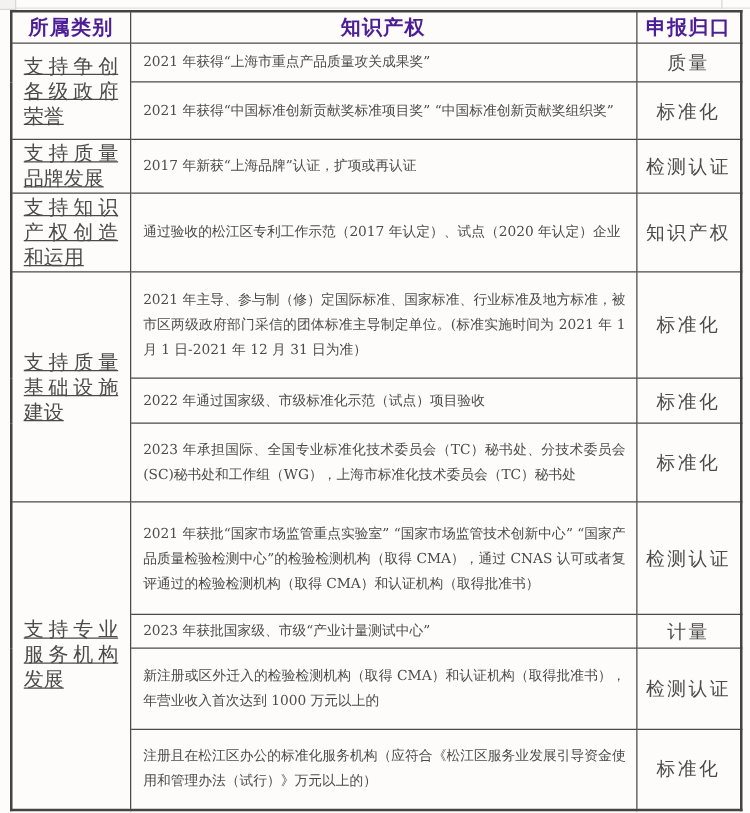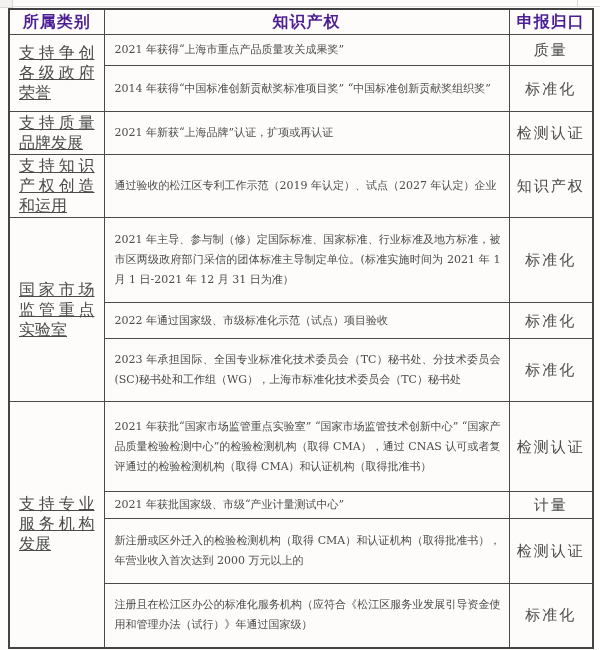--- a/index.html
+++ b/index.html
@@ -91,61 +91,61 @@
     <th>知识产权</th>
     <th>申报归口</th>
   </tr>
 
   <tr style="height:31px">
     <td class="cat" rowspan="2">支持争创各级政府荣誉</td>
     <td class="item">2021 年获得“上海市重点产品质量攻关成果奖”</td>
     <td class="dept">质量</td>
   </tr>
   <tr style="height:46px">
-    <td class="item">2014 年获得“中国标准创新贡献奖标准项目奖” “中国标准创新贡献奖组织奖”</td>
+    <td class="item">2021 年获得“中国标准创新贡献奖标准项目奖” “中国标准创新贡献奖组织奖”</td>
     <td class="dept">标准化</td>
   </tr>
 
   <tr style="height:39px">
     <td class="cat">支持质量品牌发展</td>
-    <td class="item">2021 年新获“上海品牌”认证，扩项或再认证</td>
+    <td class="item">2017 年新获“上海品牌”认证，扩项或再认证</td>
     <td class="dept">检测认证</td>
   </tr>
 
   <tr style="height:63px">
     <td class="cat">支持知识产权创造和运用</td>
-    <td class="item">通过验收的松江区专利工作示范（2019 年认定）、试点（2027 年认定）企业</td>
+    <td class="item">通过验收的松江区专利工作示范（2017 年认定）、试点（2020 年认定）企业</td>
     <td class="dept">知识产权</td>
   </tr>
 
   <tr style="height:85px">
-    <td class="cat" rowspan="3">国家市场监管重点实验室</td>
+    <td class="cat" rowspan="3">支持质量基础设施建设</td>
     <td class="item">2021 年主导、参与制（修）定国际标准、国家标准、行业标准及地方标准，被市区两级政府部门采信的团体标准主导制定单位。(标准实施时间为 2021 年 1 月 1 日-2021 年 12 月 31 日为准）</td>
     <td class="dept">标准化</td>
   </tr>
   <tr style="height:36px">
     <td class="item">2022 年通过国家级、市级标准化示范（试点）项目验收</td>
     <td class="dept">标准化</td>
   </tr>
   <tr style="height:63px">
     <td class="item"><span>2023 年承担国际、全国专业标准化技术委员会（TC）秘书处、分技术委员会(SC)秘书处和工作组（</span><span class="wavy">WG</span><span>），上海市标准化技术委员会（TC）秘书处</span></td>
     <td class="dept">标准化</td>
   </tr>
 
   <tr style="height:90px">
     <td class="cat" rowspan="4">支持专业服务机构发展</td>
     <td class="item">2021 年获批“国家市场监管重点实验室” “国家市场监管技术创新中心” “国家产品质量检验检测中心”的检验检测机构（取得 CMA），通过 CNAS 认可或者复评通过的检验检测机构（取得 CMA）和认证机构（取得批准书）</td>
     <td class="dept">检测认证</td>
   </tr>
   <tr style="height:27px">
-    <td class="item">2021 年获批国家级、市级“产业计量测试中心”</td>
+    <td class="item">2023 年获批国家级、市级“产业计量测试中心”</td>
     <td class="dept">计量</td>
   </tr>
   <tr style="height:65px">
-    <td class="item">新注册或区外迁入的检验检测机构（取得 CMA）和认证机构（取得批准书），年营业收入首次达到 2000 万元以上的</td>
+    <td class="item">新注册或区外迁入的检验检测机构（取得 CMA）和认证机构（取得批准书），年营业收入首次达到 1000 万元以上的</td>
     <td class="dept">检测认证</td>
   </tr>
   <tr style="height:64px">
-    <td class="item">注册且在松江区办公的标准化服务机构（应符合《松江区服务业发展引导资金使用和管理办法（试行）》年通过国家级）</td>
+    <td class="item">注册且在松江区办公的标准化服务机构（应符合《松江区服务业发展引导资金使用和管理办法（试行）》万元以上的）</td>
     <td class="dept">标准化</td>
   </tr>
 </tbody>
   </table>
 
 </body></html>

